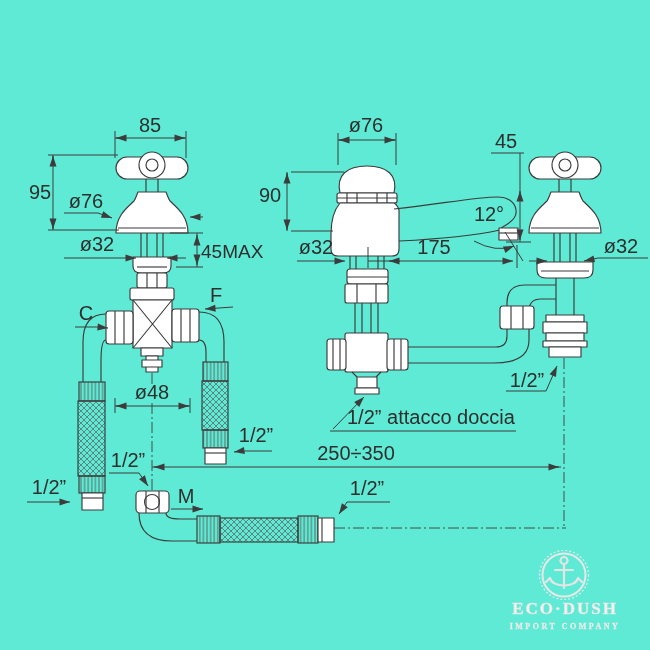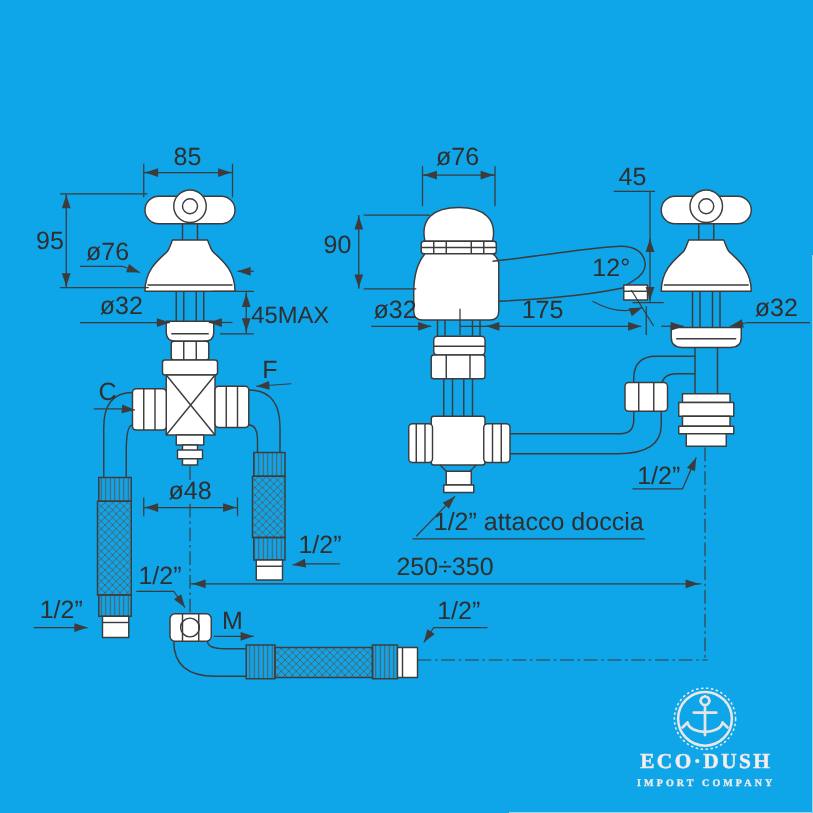--- a/index.html
+++ b/index.html
@@ -1,16 +1,16 @@
 <!DOCTYPE html>
 <html><head>
 <meta charset="utf-8">
 <style>
   html,body{margin:0;padding:0;background:#fff;}
-  .stage{width:650px;height:650px;position:relative;background:#0ea5e9;overflow:hidden;}
+  .stage{width:650px;height:650px;position:relative;background:#5eead4;overflow:hidden;}
   .ln{fill:none;stroke:#3c3c3c;stroke-width:1.15;stroke-linejoin:round;}
   .fw{fill:#ffffff;stroke:#3c3c3c;stroke-width:1.15;stroke-linejoin:round;}
   .dim{fill:none;stroke:#3c3c3c;stroke-width:1;}
   .cl{fill:none;stroke:#3c3c3c;stroke-width:.9;stroke-dasharray:11 3 2 3;}
   text.d{font-family:"Liberation Sans",sans-serif;font-size:20px;fill:#2f2f2f;}
   text.s{font-size:19px;}
   text.wm1{font-family:"Liberation Serif",serif;font-weight:bold;font-size:17px;letter-spacing:2px;fill:#f1f1f1;stroke:#e3e3e3;stroke-width:.5;}
   text.wm2{font-family:"Liberation Serif",serif;font-weight:bold;font-size:8px;letter-spacing:2.5px;fill:#ededed;stroke:#e7e7e7;stroke-width:.3;}
 </style>
 </head>

